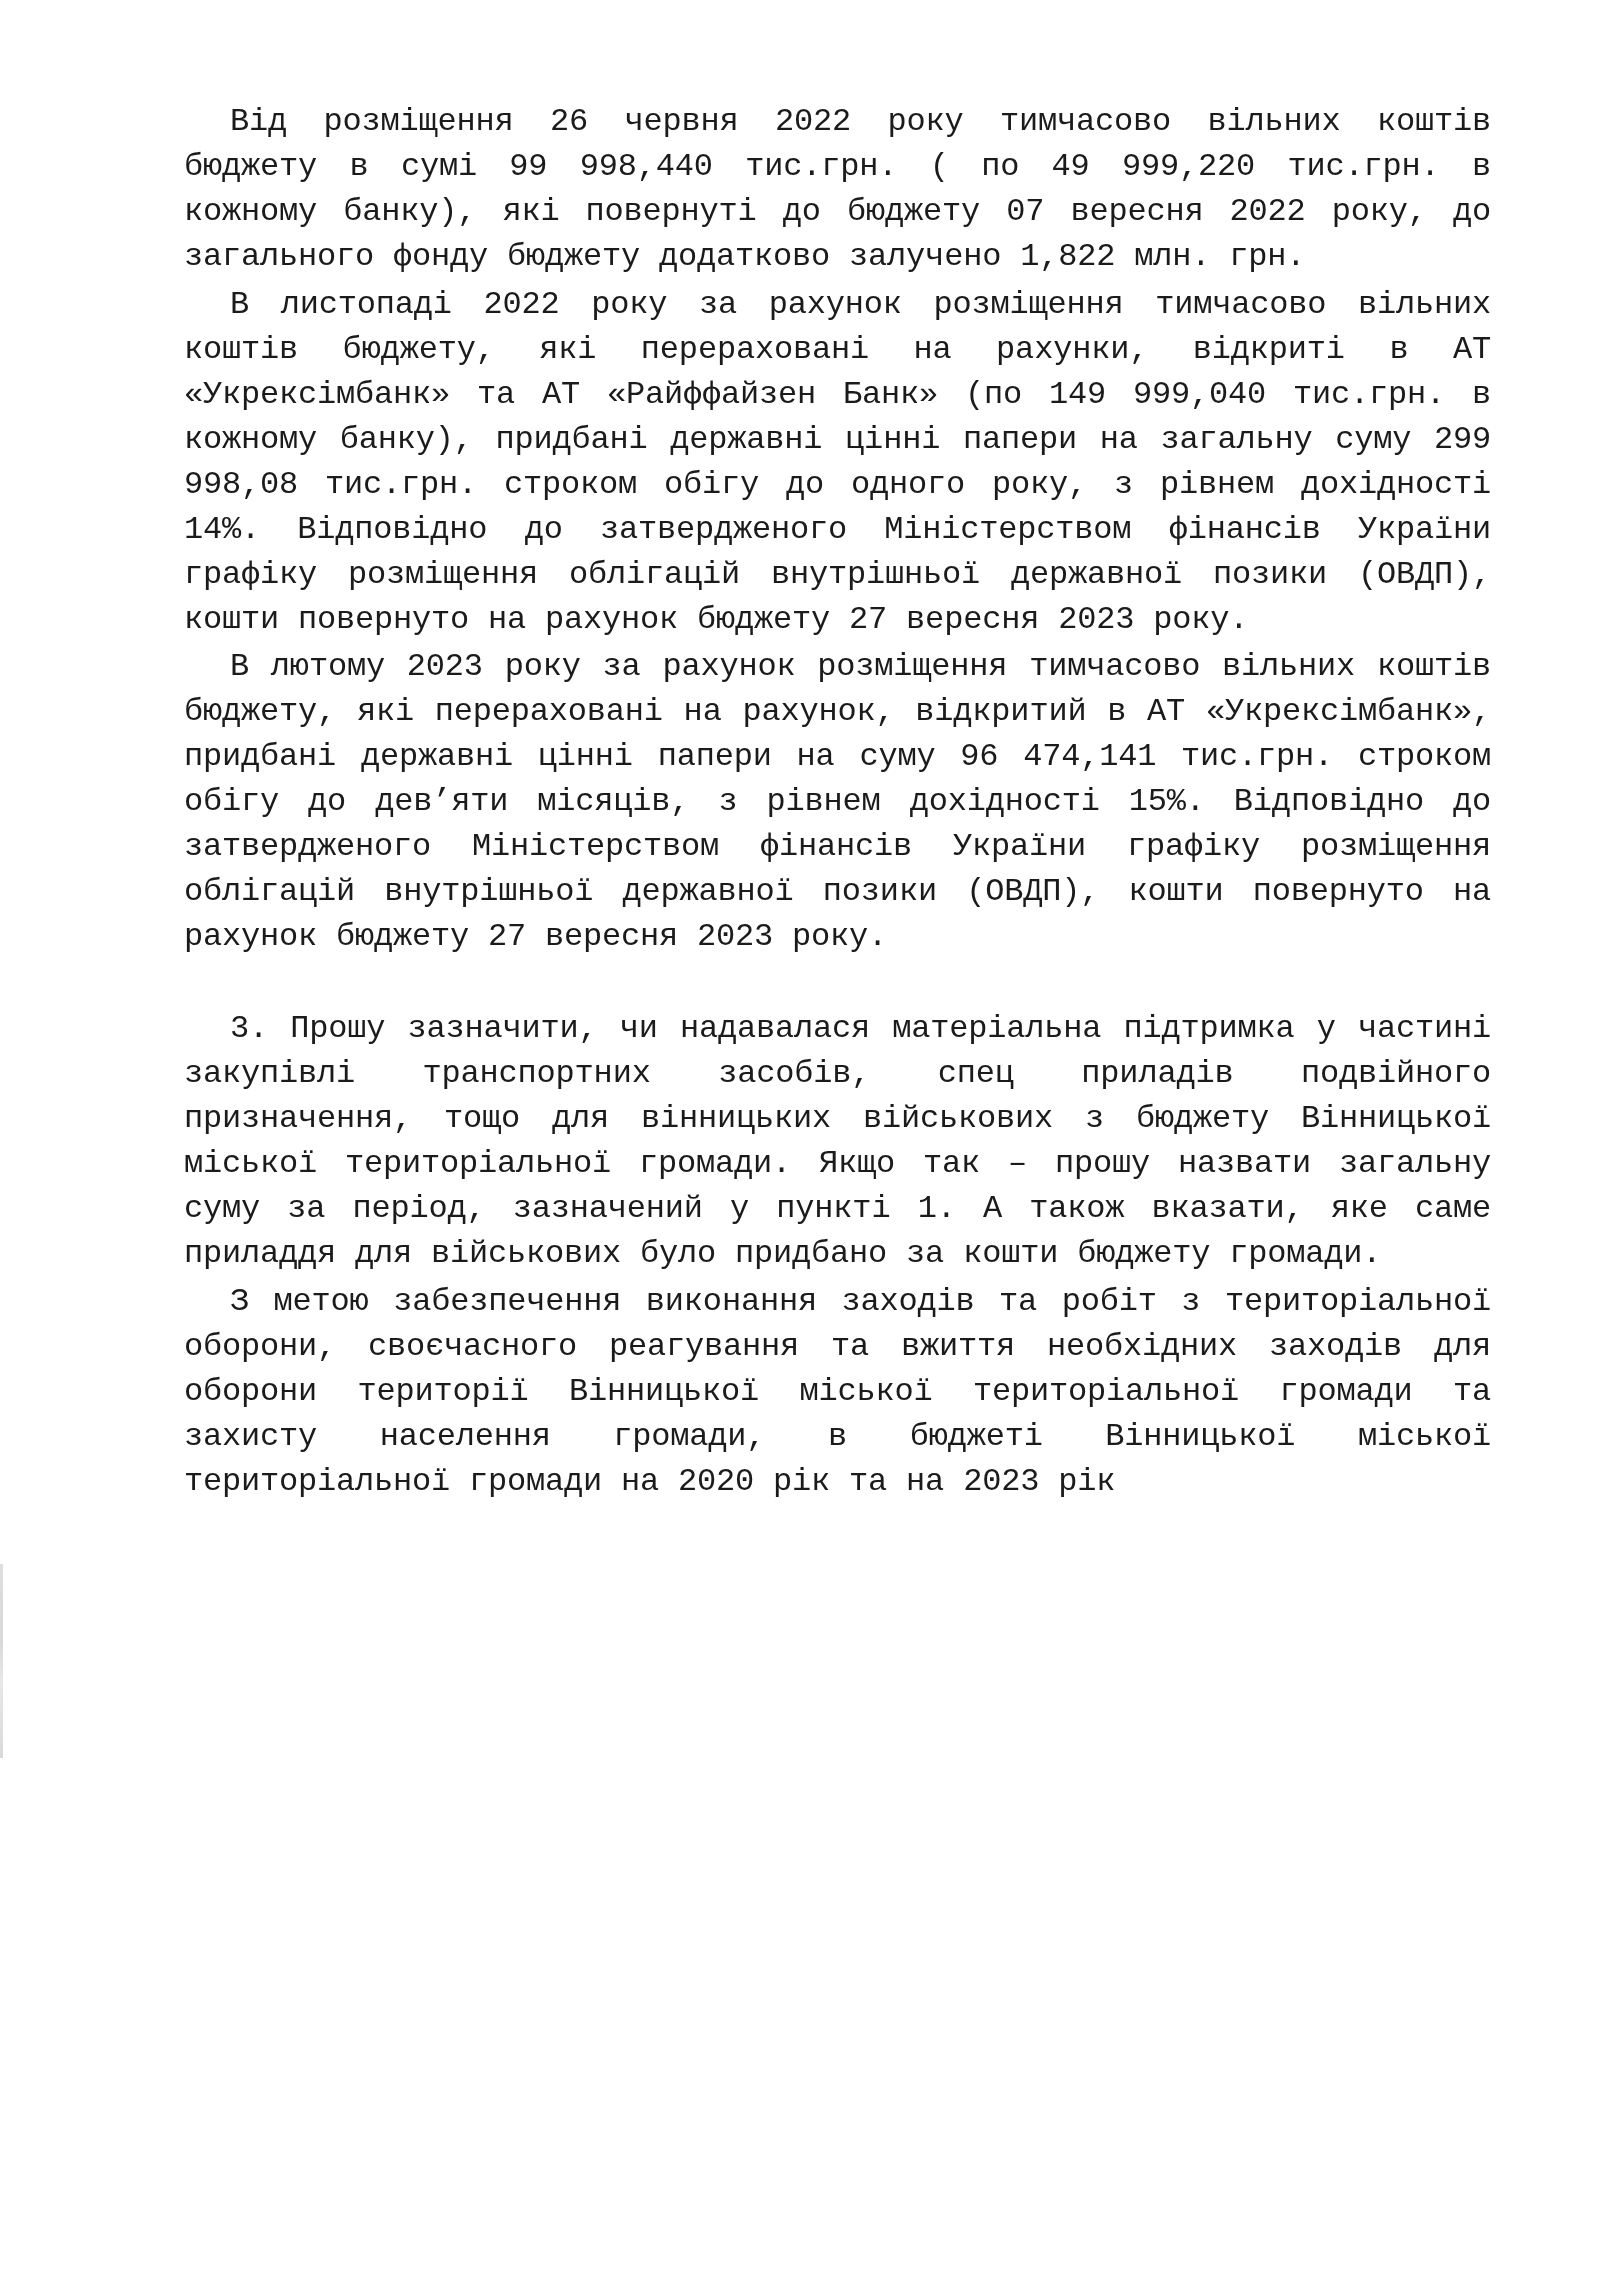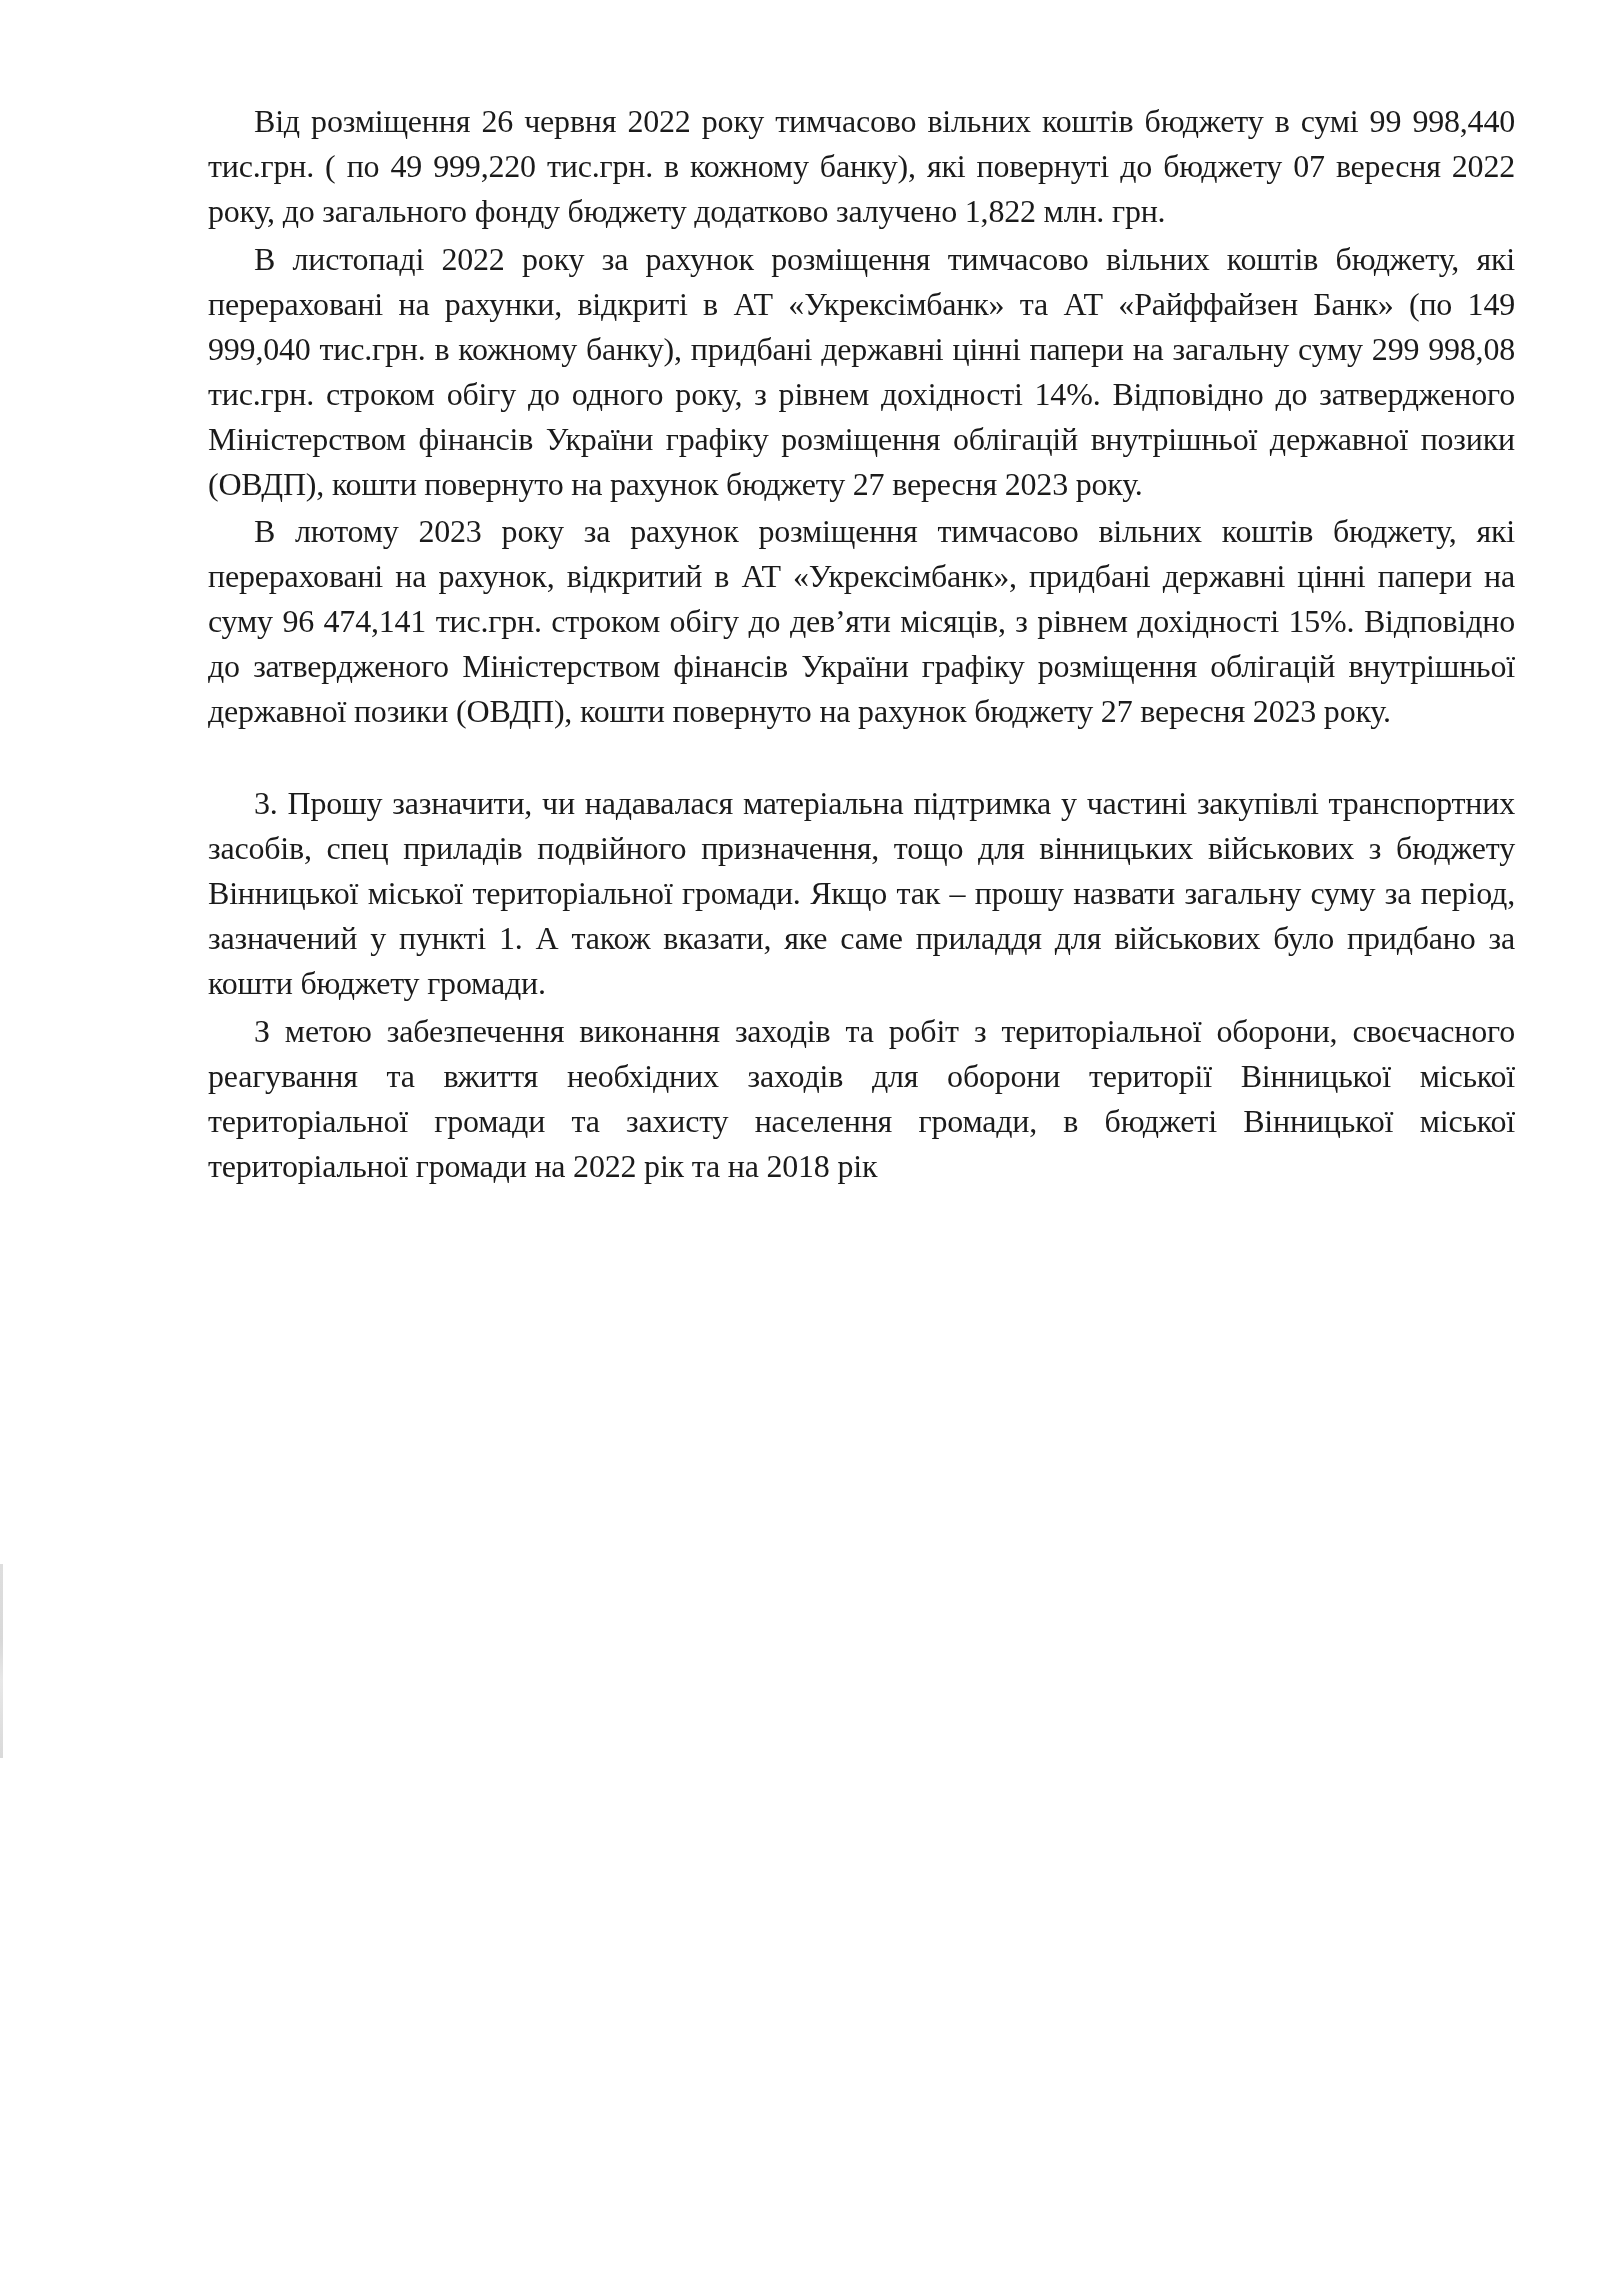--- a/index.html
+++ b/index.html
@@ -8,24 +8,24 @@
     background: #ffffff;
   }
   body {
     width: 1616px;
     height: 2284px;
     position: relative;
     overflow: hidden;
   }
   .page {
     position: absolute;
-    left: 208px;
+    left: 184px;
     top: 99px;
     width: 1307px;
-    font-family: Liberation Serif, serif;
+    font-family: Liberation Mono, monospace;
     font-size: 32px;
     line-height: 45px;
     color: #1b1b1b;
     letter-spacing: -0.2px;
   }
   .para {
     margin: 0 0 2.5px 0;
     text-indent: 46px;
     text-align: justify;
     text-align-last: left;
@@ -54,17 +54,17 @@
     <p class="para">Від розміщення  26 червня 2022 року тимчасово вільних коштів бюджету в сумі 99 998,440 тис.грн. ( по 49 999,220 тис.грн. в кожному банку), які повернуті до бюджету 07 вересня 2022 року, до загального фонду бюджету додатково залучено 1,822 млн. грн.</p>
     <p class="para">В листопаді 2022 року за рахунок розміщення  тимчасово вільних коштів бюджету, які перераховані на рахунки, відкриті в АТ «Укрексімбанк» та  АТ «Райффайзен Банк» (по 149 999,040 тис.грн. в кожному банку), придбані державні цінні папери на загальну суму 299 998,08 тис.грн. строком обігу до одного року, з рівнем дохідності 14%. Відповідно до затвердженого Міністерством фінансів України графіку розміщення облігацій внутрішньої державної позики (ОВДП), кошти повернуто на рахунок бюджету 27 вересня 2023 року.</p>
     <p class="para">В лютому 2023 року за рахунок розміщення  тимчасово вільних коштів бюджету, які перераховані на рахунок, відкритий в АТ «Укрексімбанк», придбані державні цінні папери на суму 96 474,141 тис.грн. строком обігу до дев’яти місяців, з рівнем дохідності 15%. Відповідно до затвердженого Міністерством фінансів України графіку розміщення облігацій внутрішньої державної позики (ОВДП), кошти повернуто на рахунок бюджету 27 вересня 2023 року.</p>
   </div>
 
   <div>
   </div>
 
   <div>
     <p class="para gap-before">3. Прошу зазначити, чи надавалася матеріальна підтримка у частині закупівлі транспортних засобів, спец приладів подвійного призначення, тощо для вінницьких військових з бюджету Вінницької міської територіальної громади. Якщо так – прошу назвати загальну суму за період, зазначений у пункті 1. А також вказати, яке саме приладдя для військових було придбано за кошти бюджету громади.</p>
-    <p class="para">З метою забезпечення виконання заходів та робіт з територіальної оборони, своєчасного реагування та вжиття необхідних заходів для оборони території Вінницької міської територіальної громади та захисту населення громади, в бюджеті Вінницької міської територіальної громади на 2022 рік та на 2018 рік</p>
+    <p class="para">З метою забезпечення виконання заходів та робіт з територіальної оборони, своєчасного реагування та вжиття необхідних заходів для оборони території Вінницької міської територіальної громади та захисту населення громади, в бюджеті Вінницької міської територіальної громади на 2020 рік та на 2023 рік</p>
   </div>
 
 </div>
 
 
 </body></html>

